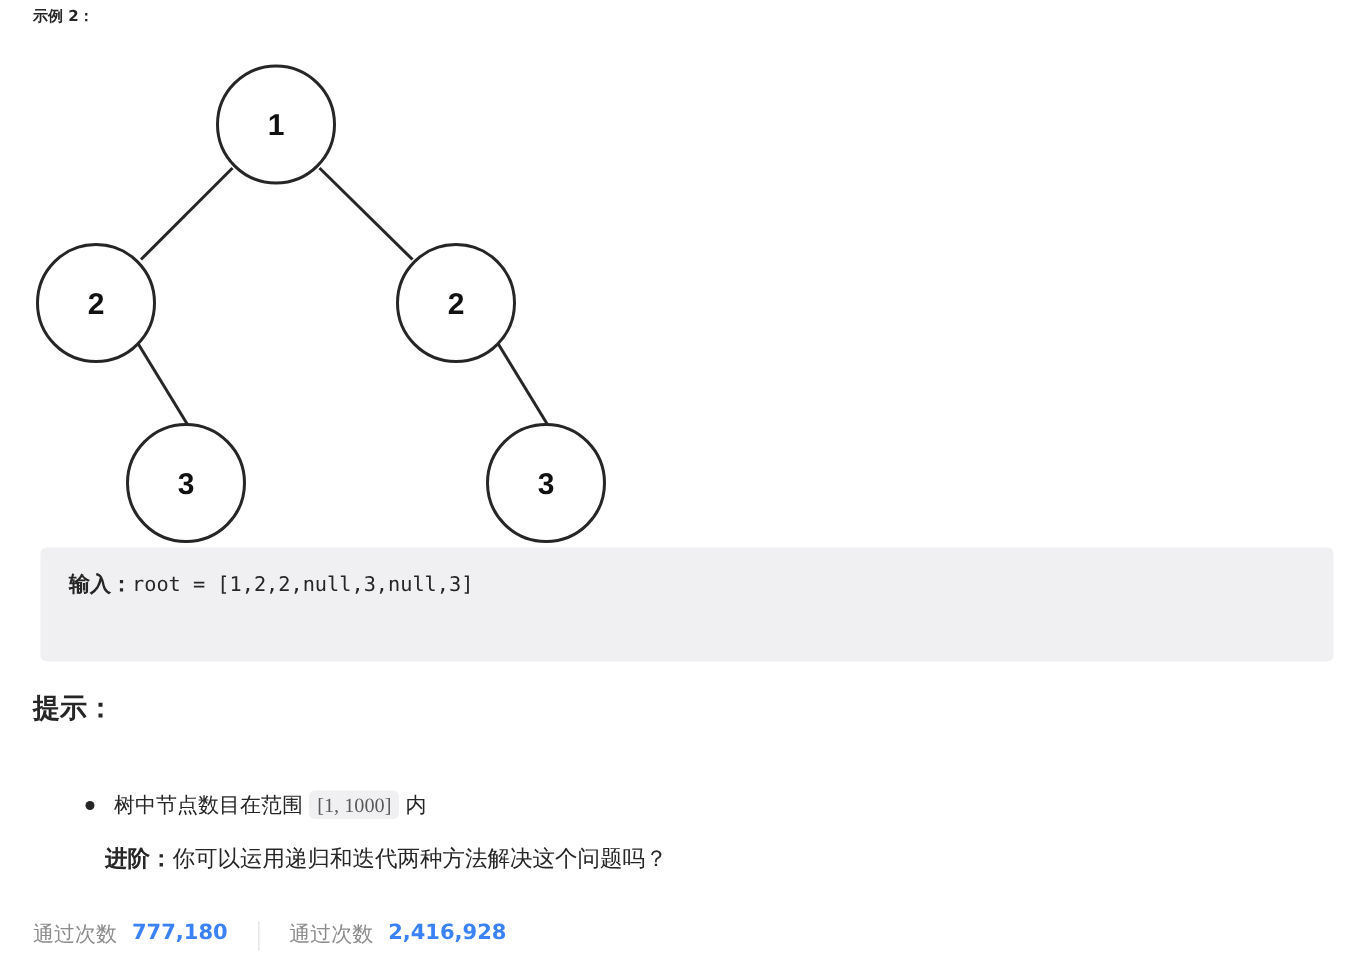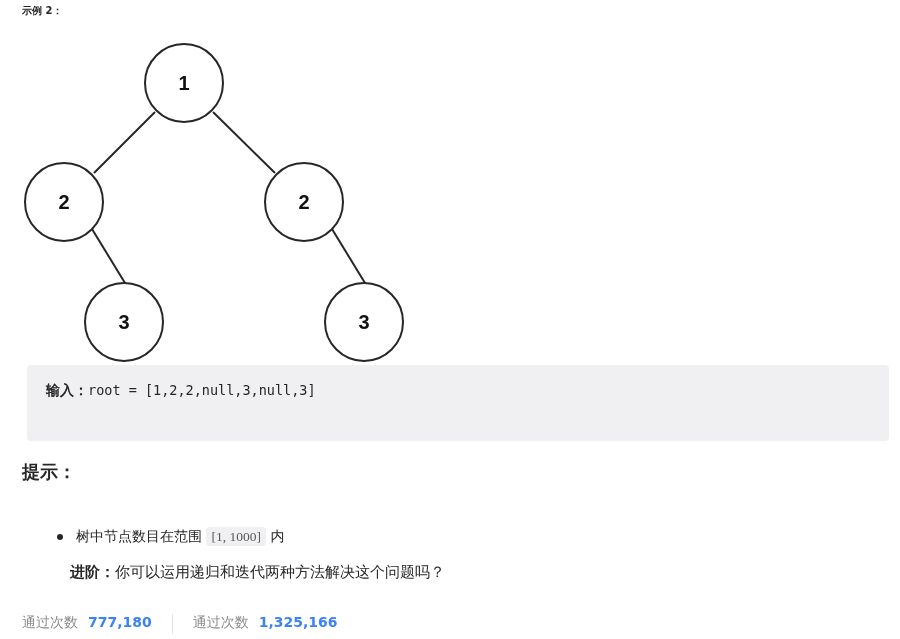--- a/index.html
+++ b/index.html
@@ -97,14 +97,14 @@
 
 <div class="advanced">
   <span class="advanced-label">进阶：</span><span>你可以运用递归和迭代两种方法解决这个问题吗？</span>
 </div>
 
 <div class="stats">
   <span class="stat-label">通过次数</span>
   <span class="stat-value">777,180</span>
   <span class="stat-divider"></span>
   <span class="stat-label">通过次数</span>
-  <span class="stat-value">1,325,166</span>
+  <span class="stat-value">2,416,928</span>
 </div>
 
 </body></html>

